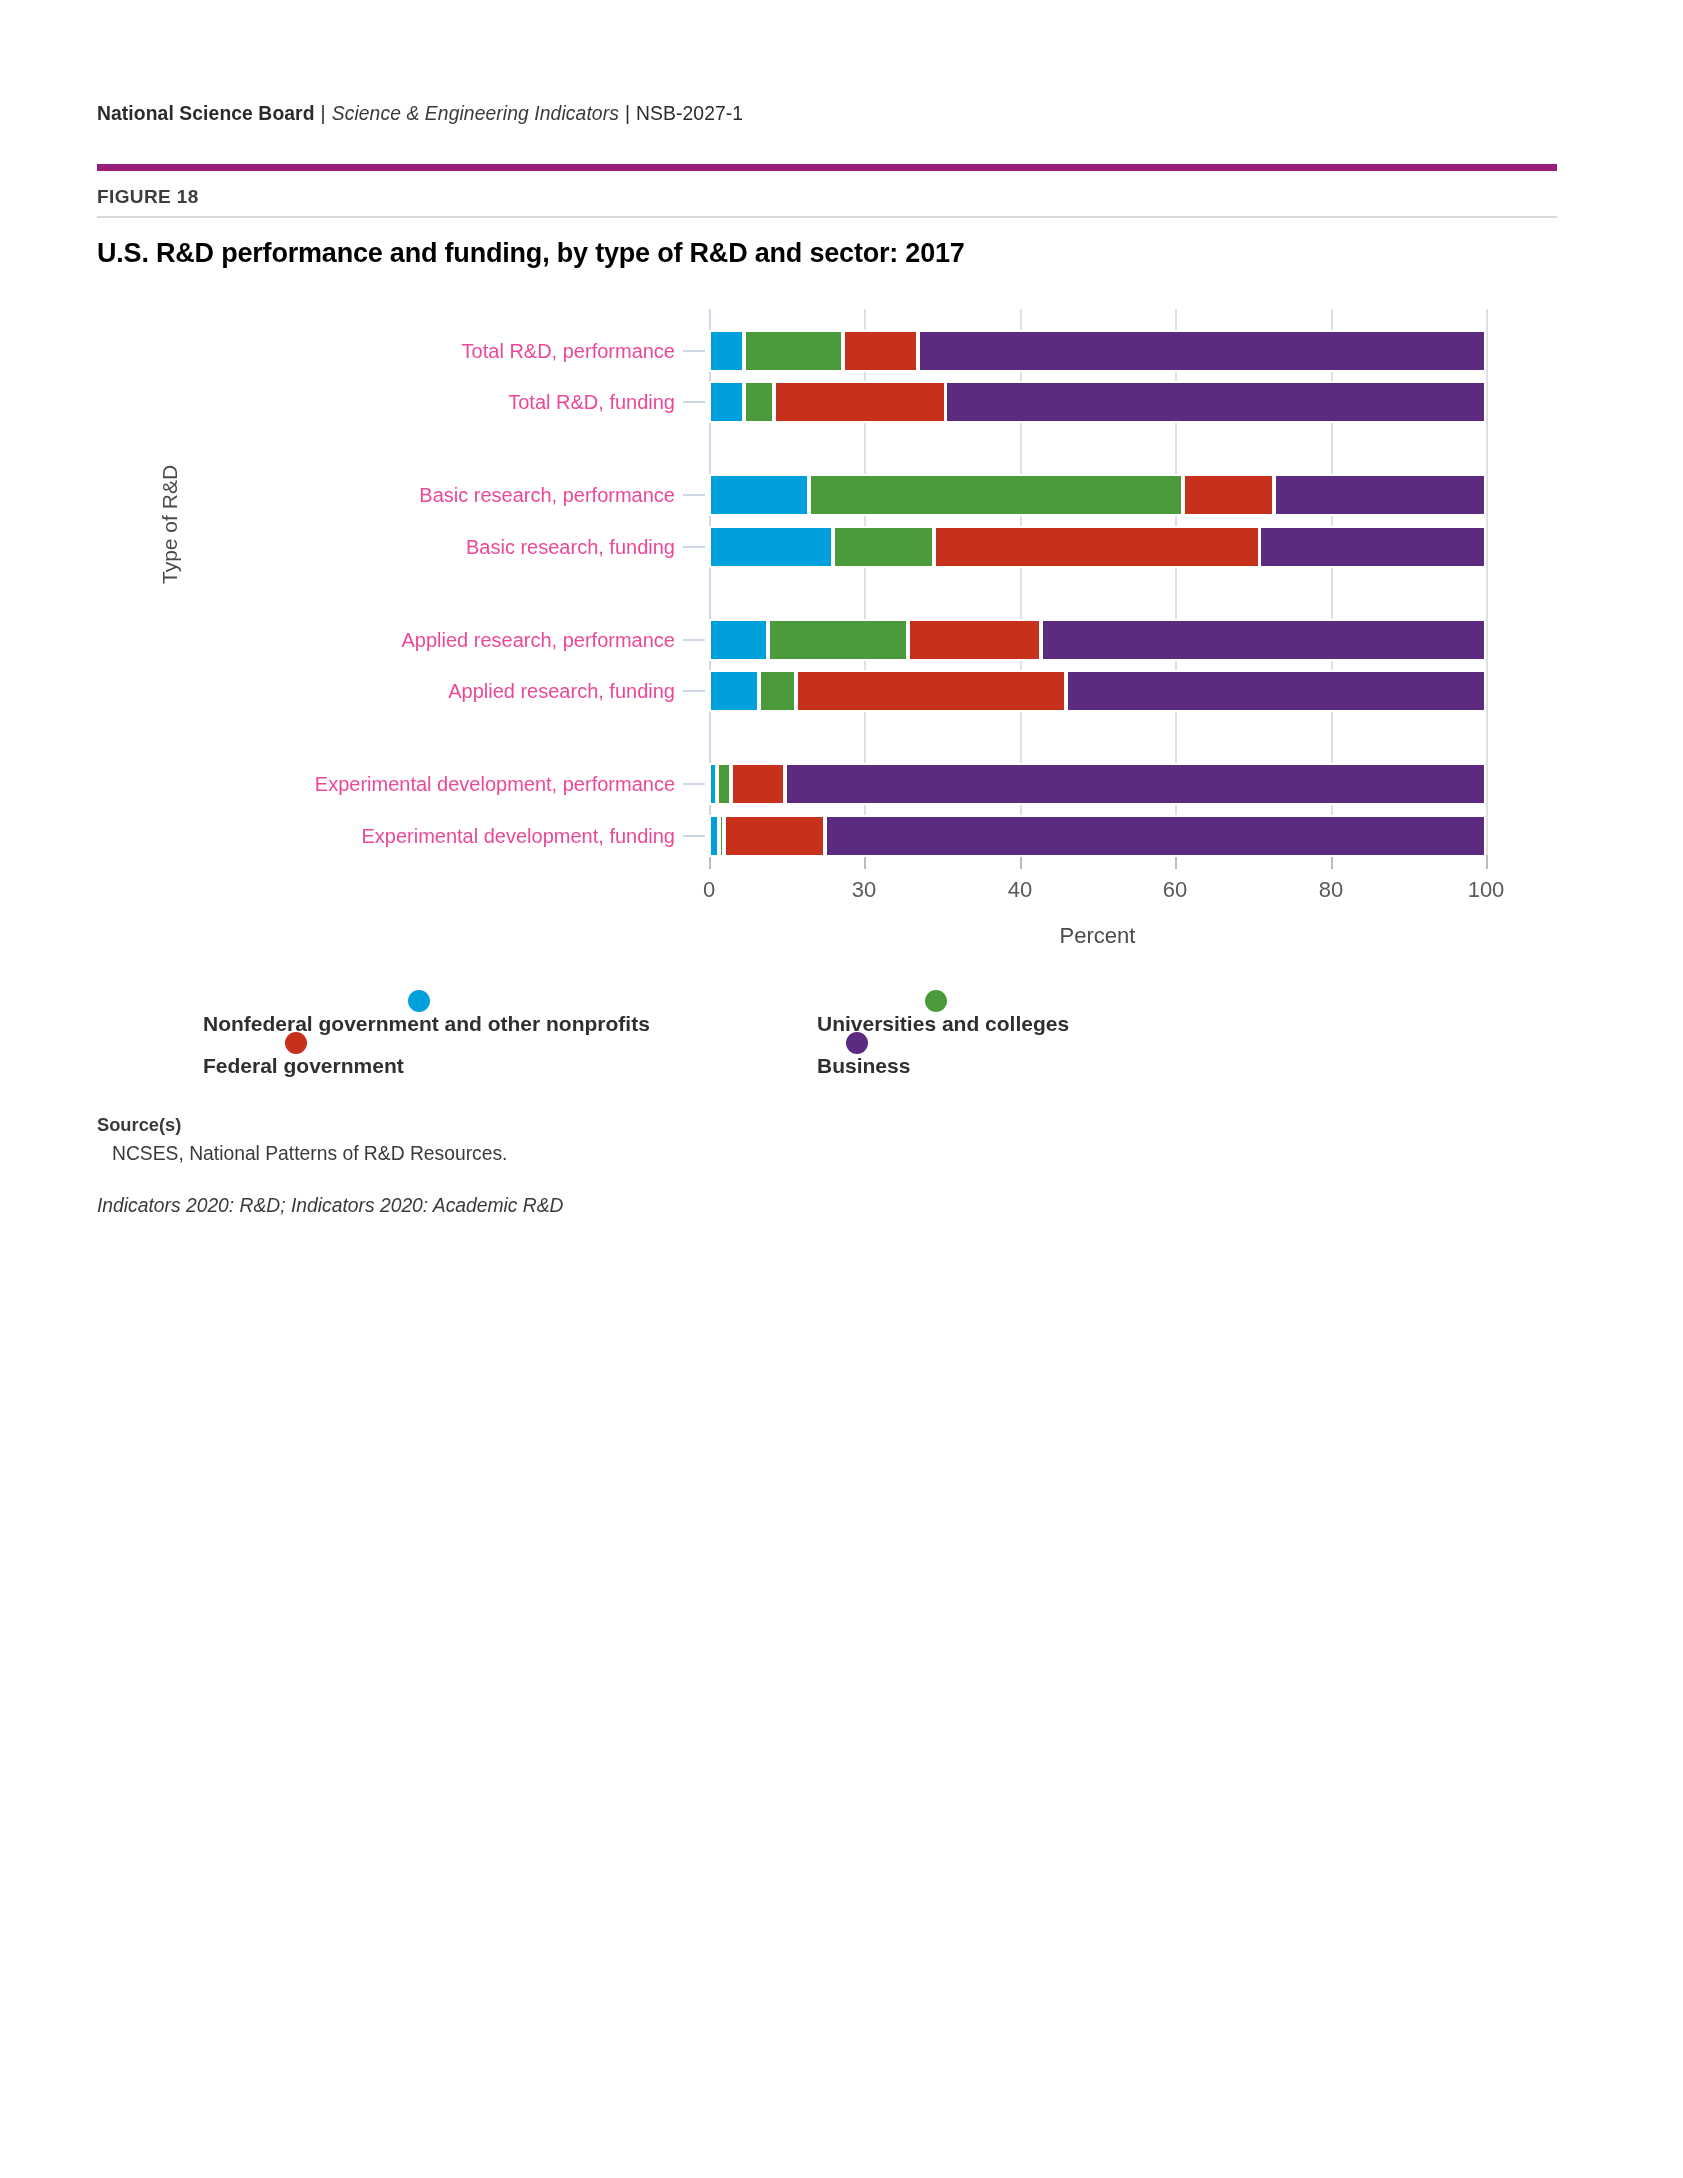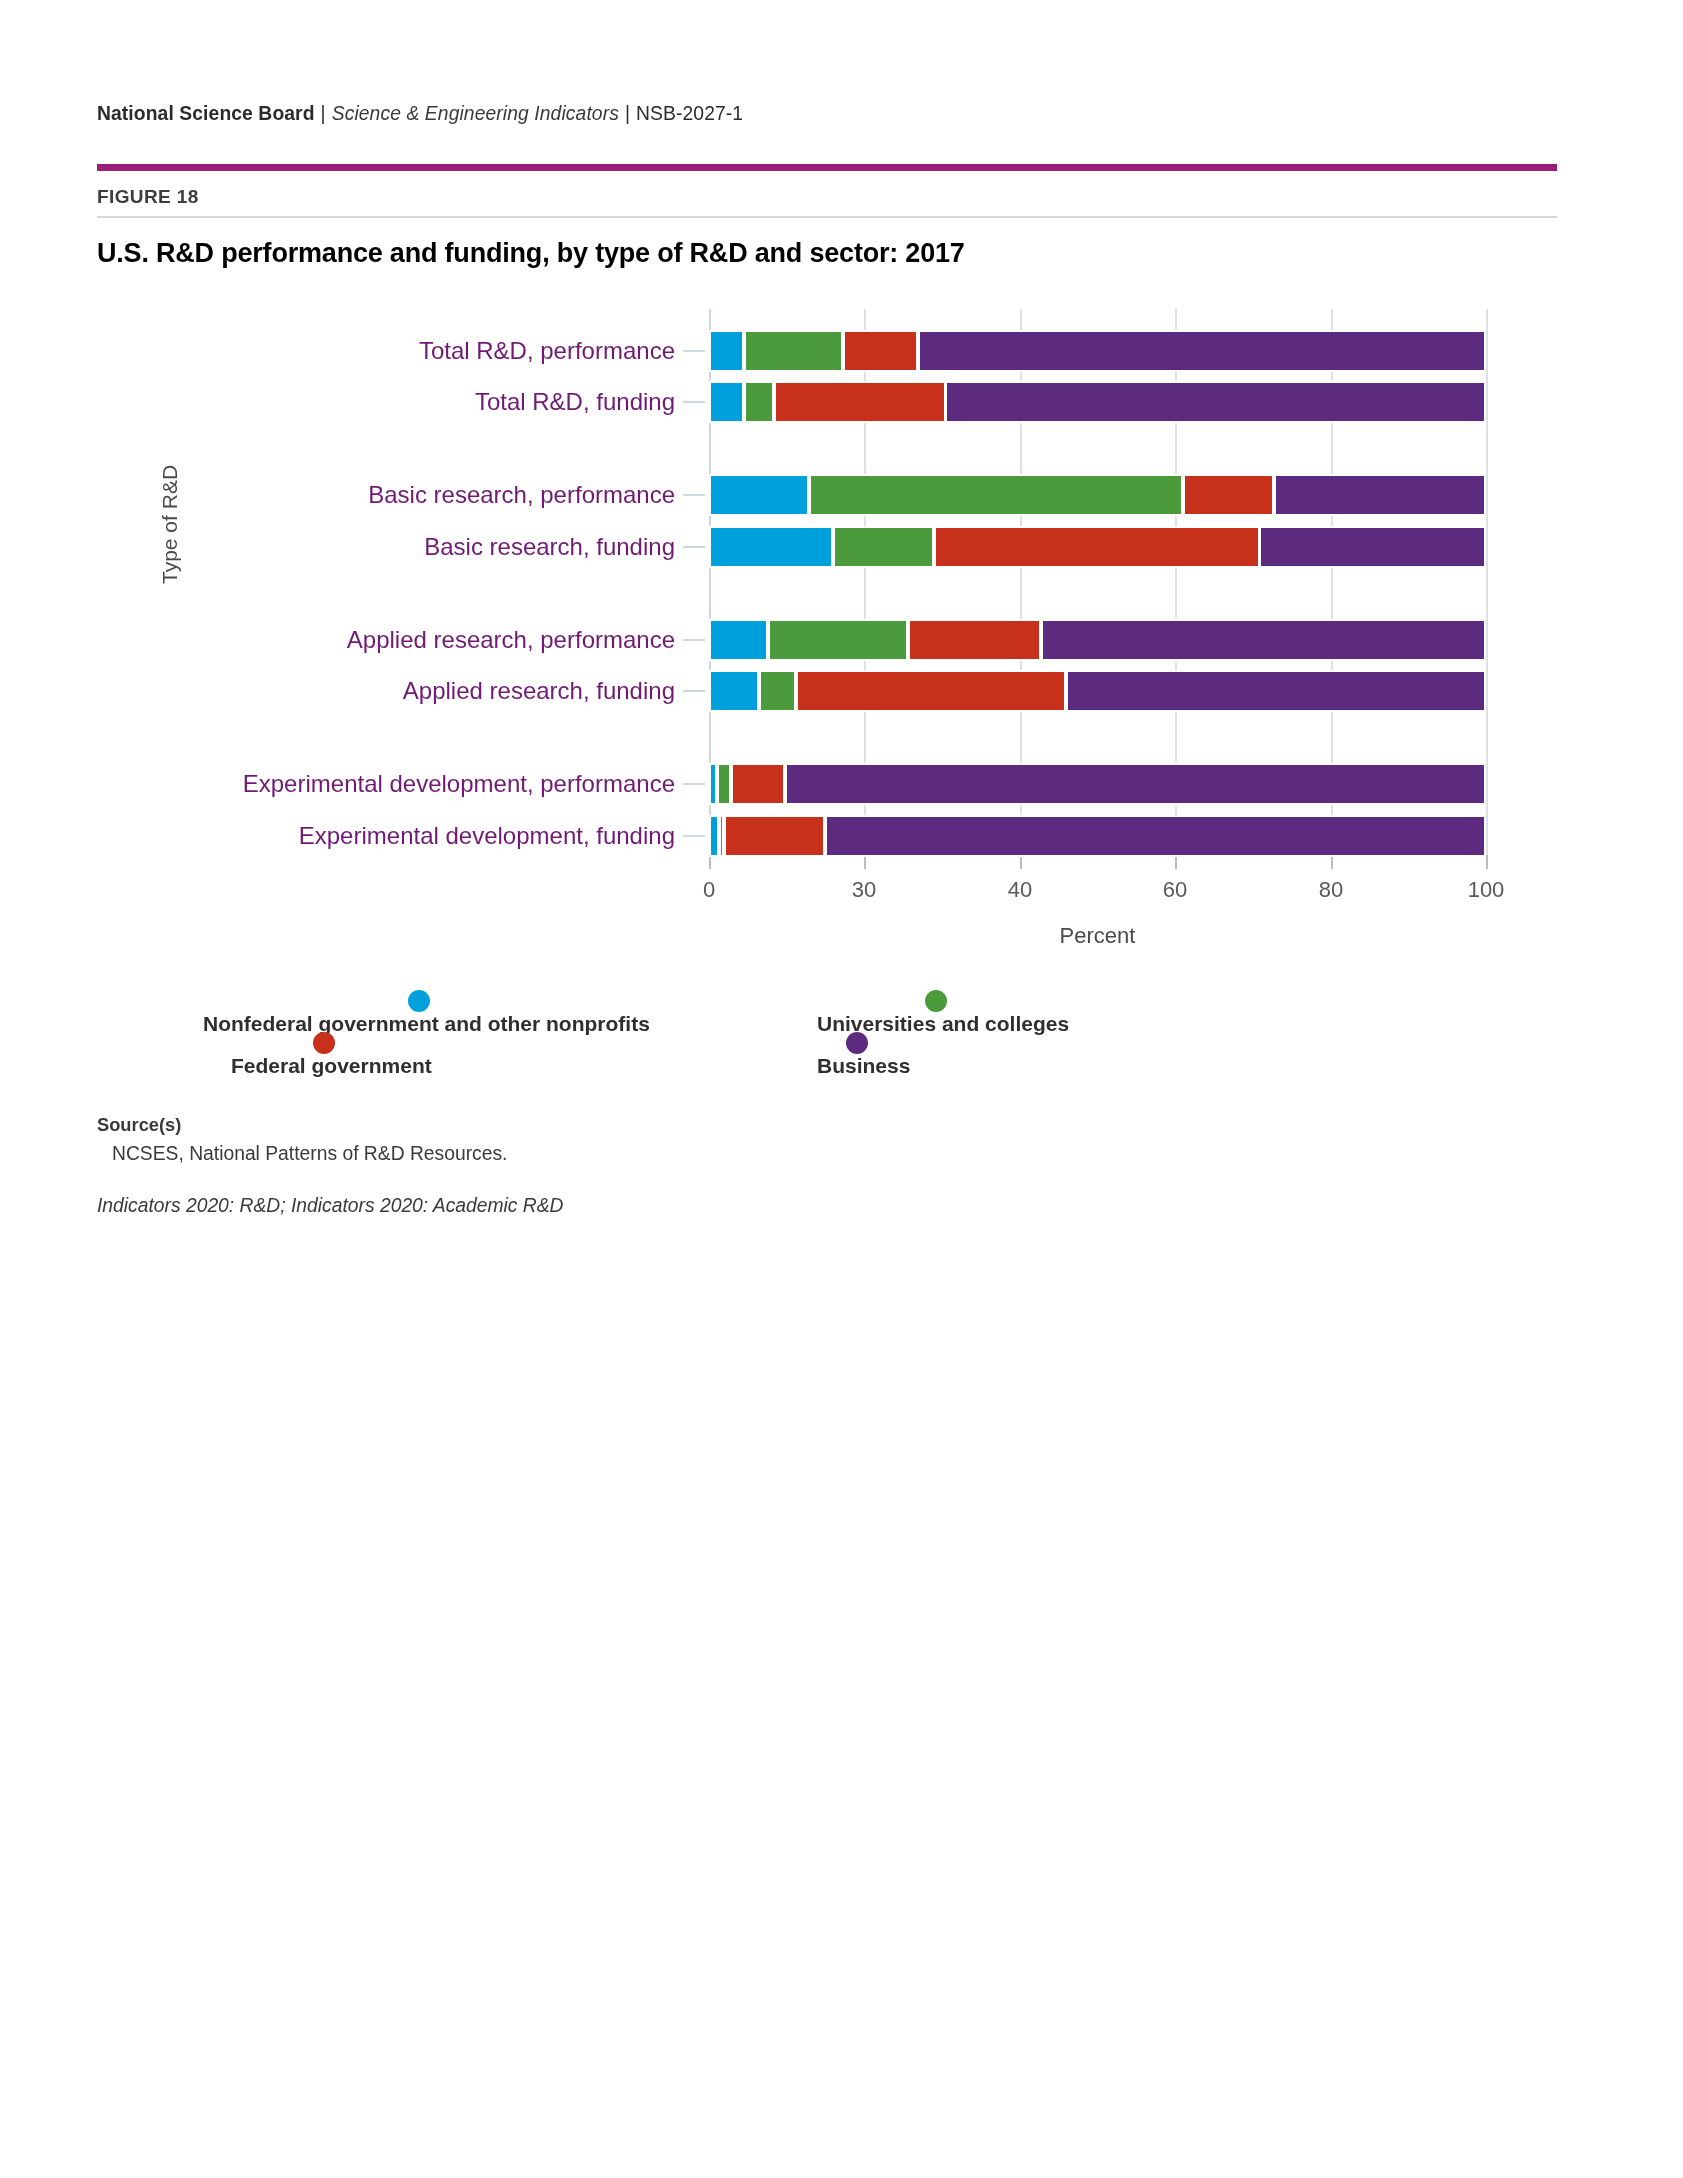--- a/index.html
+++ b/index.html
@@ -91,22 +91,22 @@
     top: 0;
     width: 2px;
     height: 546px;
     background: #dfdfe6;
   }
   .gridline.axis0 { background: #cfd6e6; }
 
   .rowlabel {
     position: absolute;
     right: 0;
-    font-size: 24px;
-    color: #701a75;
+    font-size: 20px;
+    color: #ec4899;
     white-space: nowrap;
     text-align: right;
     transform: translateY(-50%);
   }
   .ticklead {
     position: absolute;
     width: 22px;
     height: 2px;
     background: #cfd6e6;
     transform: translateY(-50%);
@@ -316,21 +316,21 @@
 
   <div class="legend" id="legend">
       <div class="legend-item" style="left: 0px; top: 0px;">
         <span class="legend-dot" style="background: rgb(0, 160, 220);"></span>
         <span class="legend-text">Nonfederal government and other nonprofits</span>
       </div>
       <div class="legend-item" style="left: 614px; top: 0px;">
         <span class="legend-dot" style="background: rgb(75, 155, 60);"></span>
         <span class="legend-text">Universities and colleges</span>
       </div>
-      <div class="legend-item" style="left: 0px; top: 42px; margin-left: 28px;">
+      <div class="legend-item" style="left: 0px; top: 42px;">
         <span class="legend-dot" style="background: rgb(199, 48, 27);"></span>
         <span class="legend-text">Federal government</span>
       </div>
       <div class="legend-item" style="left: 614px; top: 42px;">
         <span class="legend-dot" style="background: rgb(92, 42, 126);"></span>
         <span class="legend-text">Business</span>
       </div>
     </div>
 
   <div class="source-head">Source(s)</div>

